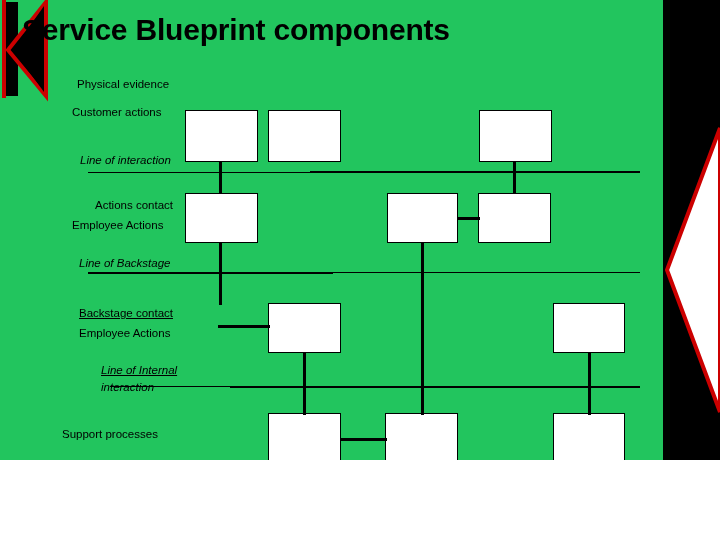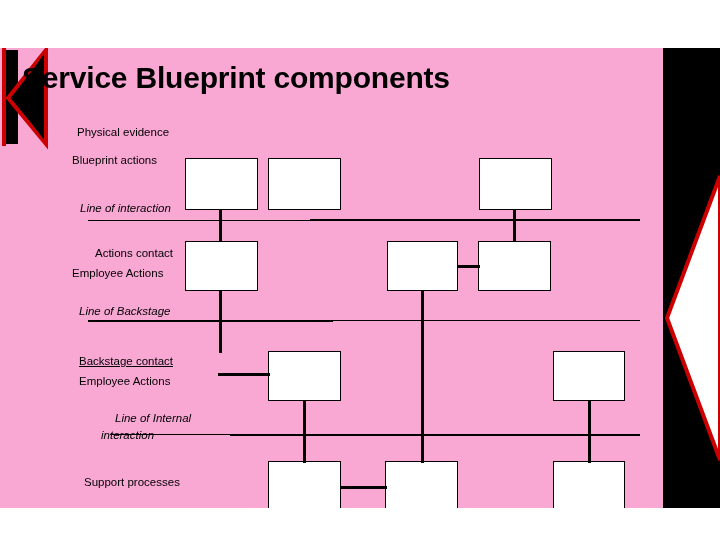--- a/index.html
+++ b/index.html
@@ -4,24 +4,23 @@
 <style>
   html, body {
     margin: 0;
     padding: 0;
     background: #ffffff;
   }
   #slide {
     position: relative;
     width: 720px;
     height: 460px;
-    background: #f9a8d4;
+    background: #22c55e;
     overflow: hidden;
     font-family: "Liberation Sans", sans-serif;
-    margin-top: 48px;
   }
 
   
   #title {
     position: absolute;
     left: 22px;
     top: 12px;
     width: 620px;
     font-size: 30px;
     font-weight: bold;
@@ -117,30 +116,30 @@
 
   <div id="title">Service Blueprint components</div>
 
   <svg id="rightband" viewBox="0 0 65 540" width="65" height="540" aria-hidden="true">
     <rect x="8" y="0" width="57" height="540" fill="#000000"></rect>
     <polygon points="65,128 65,412 12,270" fill="#ffffff" stroke="#cc0000" stroke-width="4"></polygon>
   </svg>
 
   <div id="labels">
       <div class="lbl" style="left: 58px; top: 77px;">Physical evidence</div>
-      <div class="lbl" style="left: 53px; top: 105px;">Blueprint actions</div>
+      <div class="lbl" style="left: 53px; top: 105px;">Customer actions</div>
       <div class="lbl italic" style="left: 61px; top: 153px;">Line of interaction</div>
       <div class="lbl" style="left: 76px; top: 198px;">Actions contact</div>
       <div class="lbl" style="left: 53px; top: 218px;">Employee Actions</div>
       <div class="lbl italic" style="left: 60px; top: 256px;">Line of Backstage</div>
       <div class="lbl" style="left: 60px; top: 306px; text-decoration: underline;">Backstage contact</div>
       <div class="lbl" style="left: 60px; top: 326px;">Employee Actions</div>
-      <div class="lbl italic" style="left: 96px; top: 363px;">Line of Internal</div>
+      <div class="lbl italic" style="left: 82px; top: 363px; text-decoration: underline;">Line of Internal</div>
       <div class="lbl italic" style="left: 82px; top: 380px;">interaction</div>
-      <div class="lbl" style="left: 65px; top: 427px;">Support processes</div>
+      <div class="lbl" style="left: 43px; top: 427px;">Support processes</div>
     </div>
 
   <div id="separators">
       <div class="sep-thin" style="left: 88px; top: 172px; width: 222px;"></div>
       <div class="sep-thick" style="left: 310px; top: 171px; width: 330px;"></div>
       <div class="sep-thick" style="left: 88px; top: 272px; width: 245px;"></div>
       <div class="sep-thin" style="left: 333px; top: 272px; width: 307px;"></div>
       <div class="sep-thin" style="left: 110px; top: 386px; width: 120px;"></div>
       <div class="sep-thick" style="left: 230px; top: 386px; width: 410px;"></div>
     </div>

